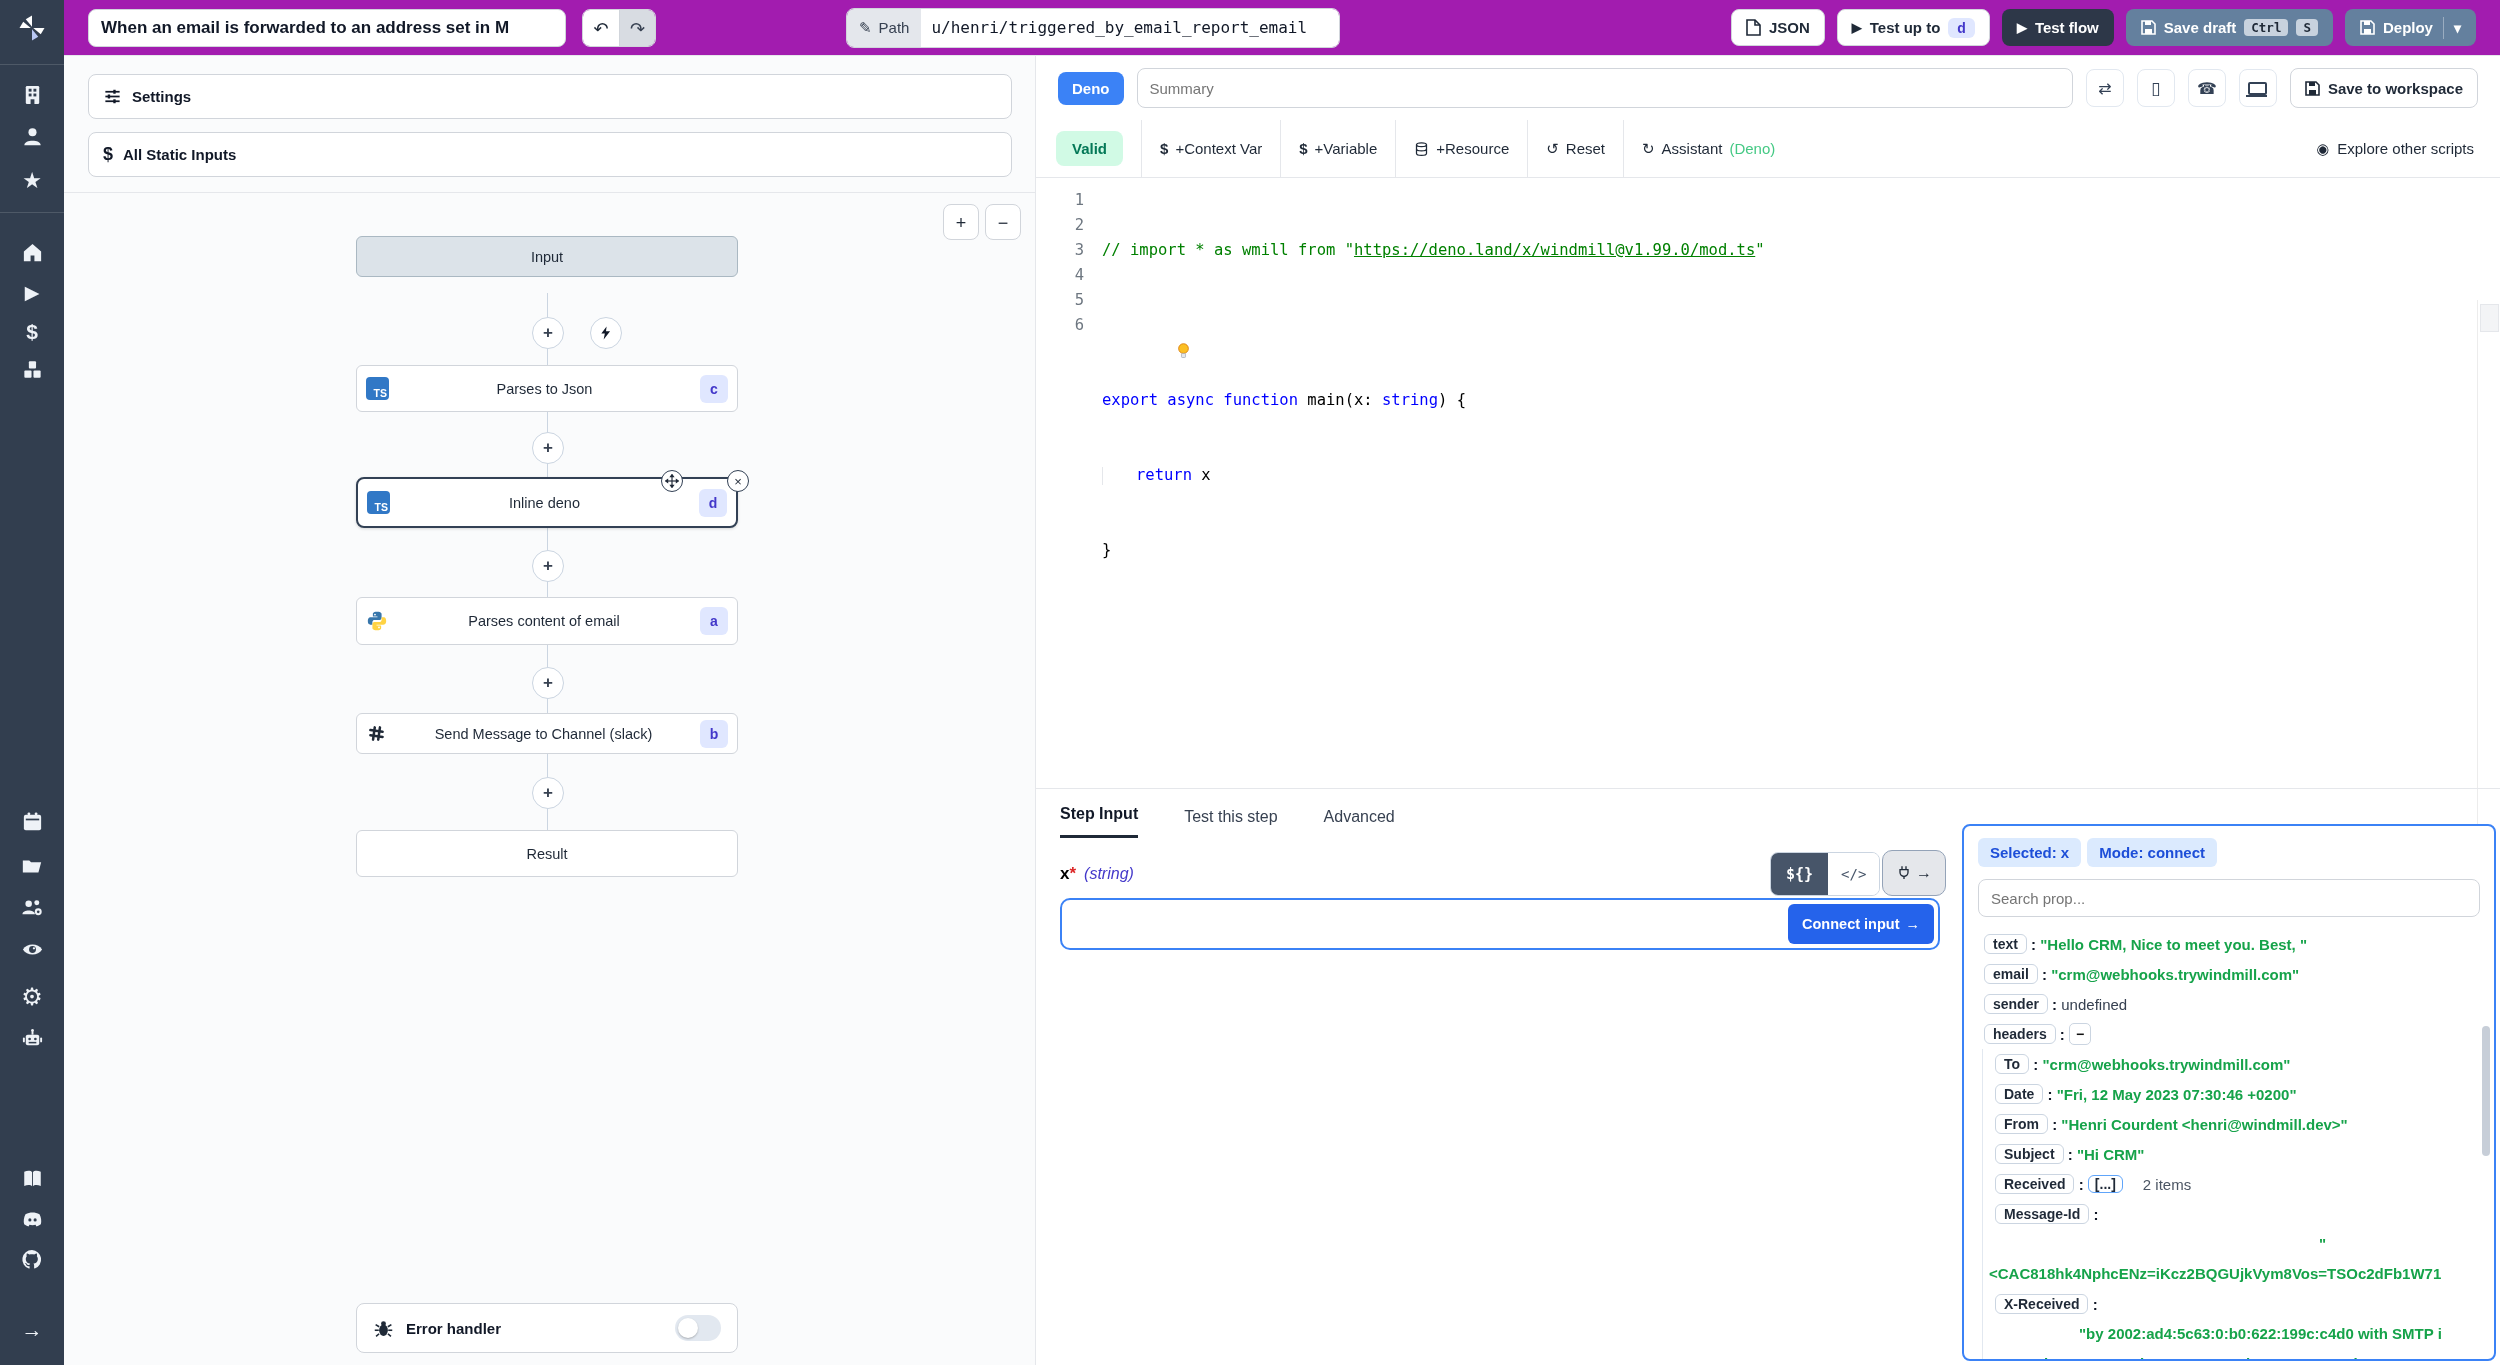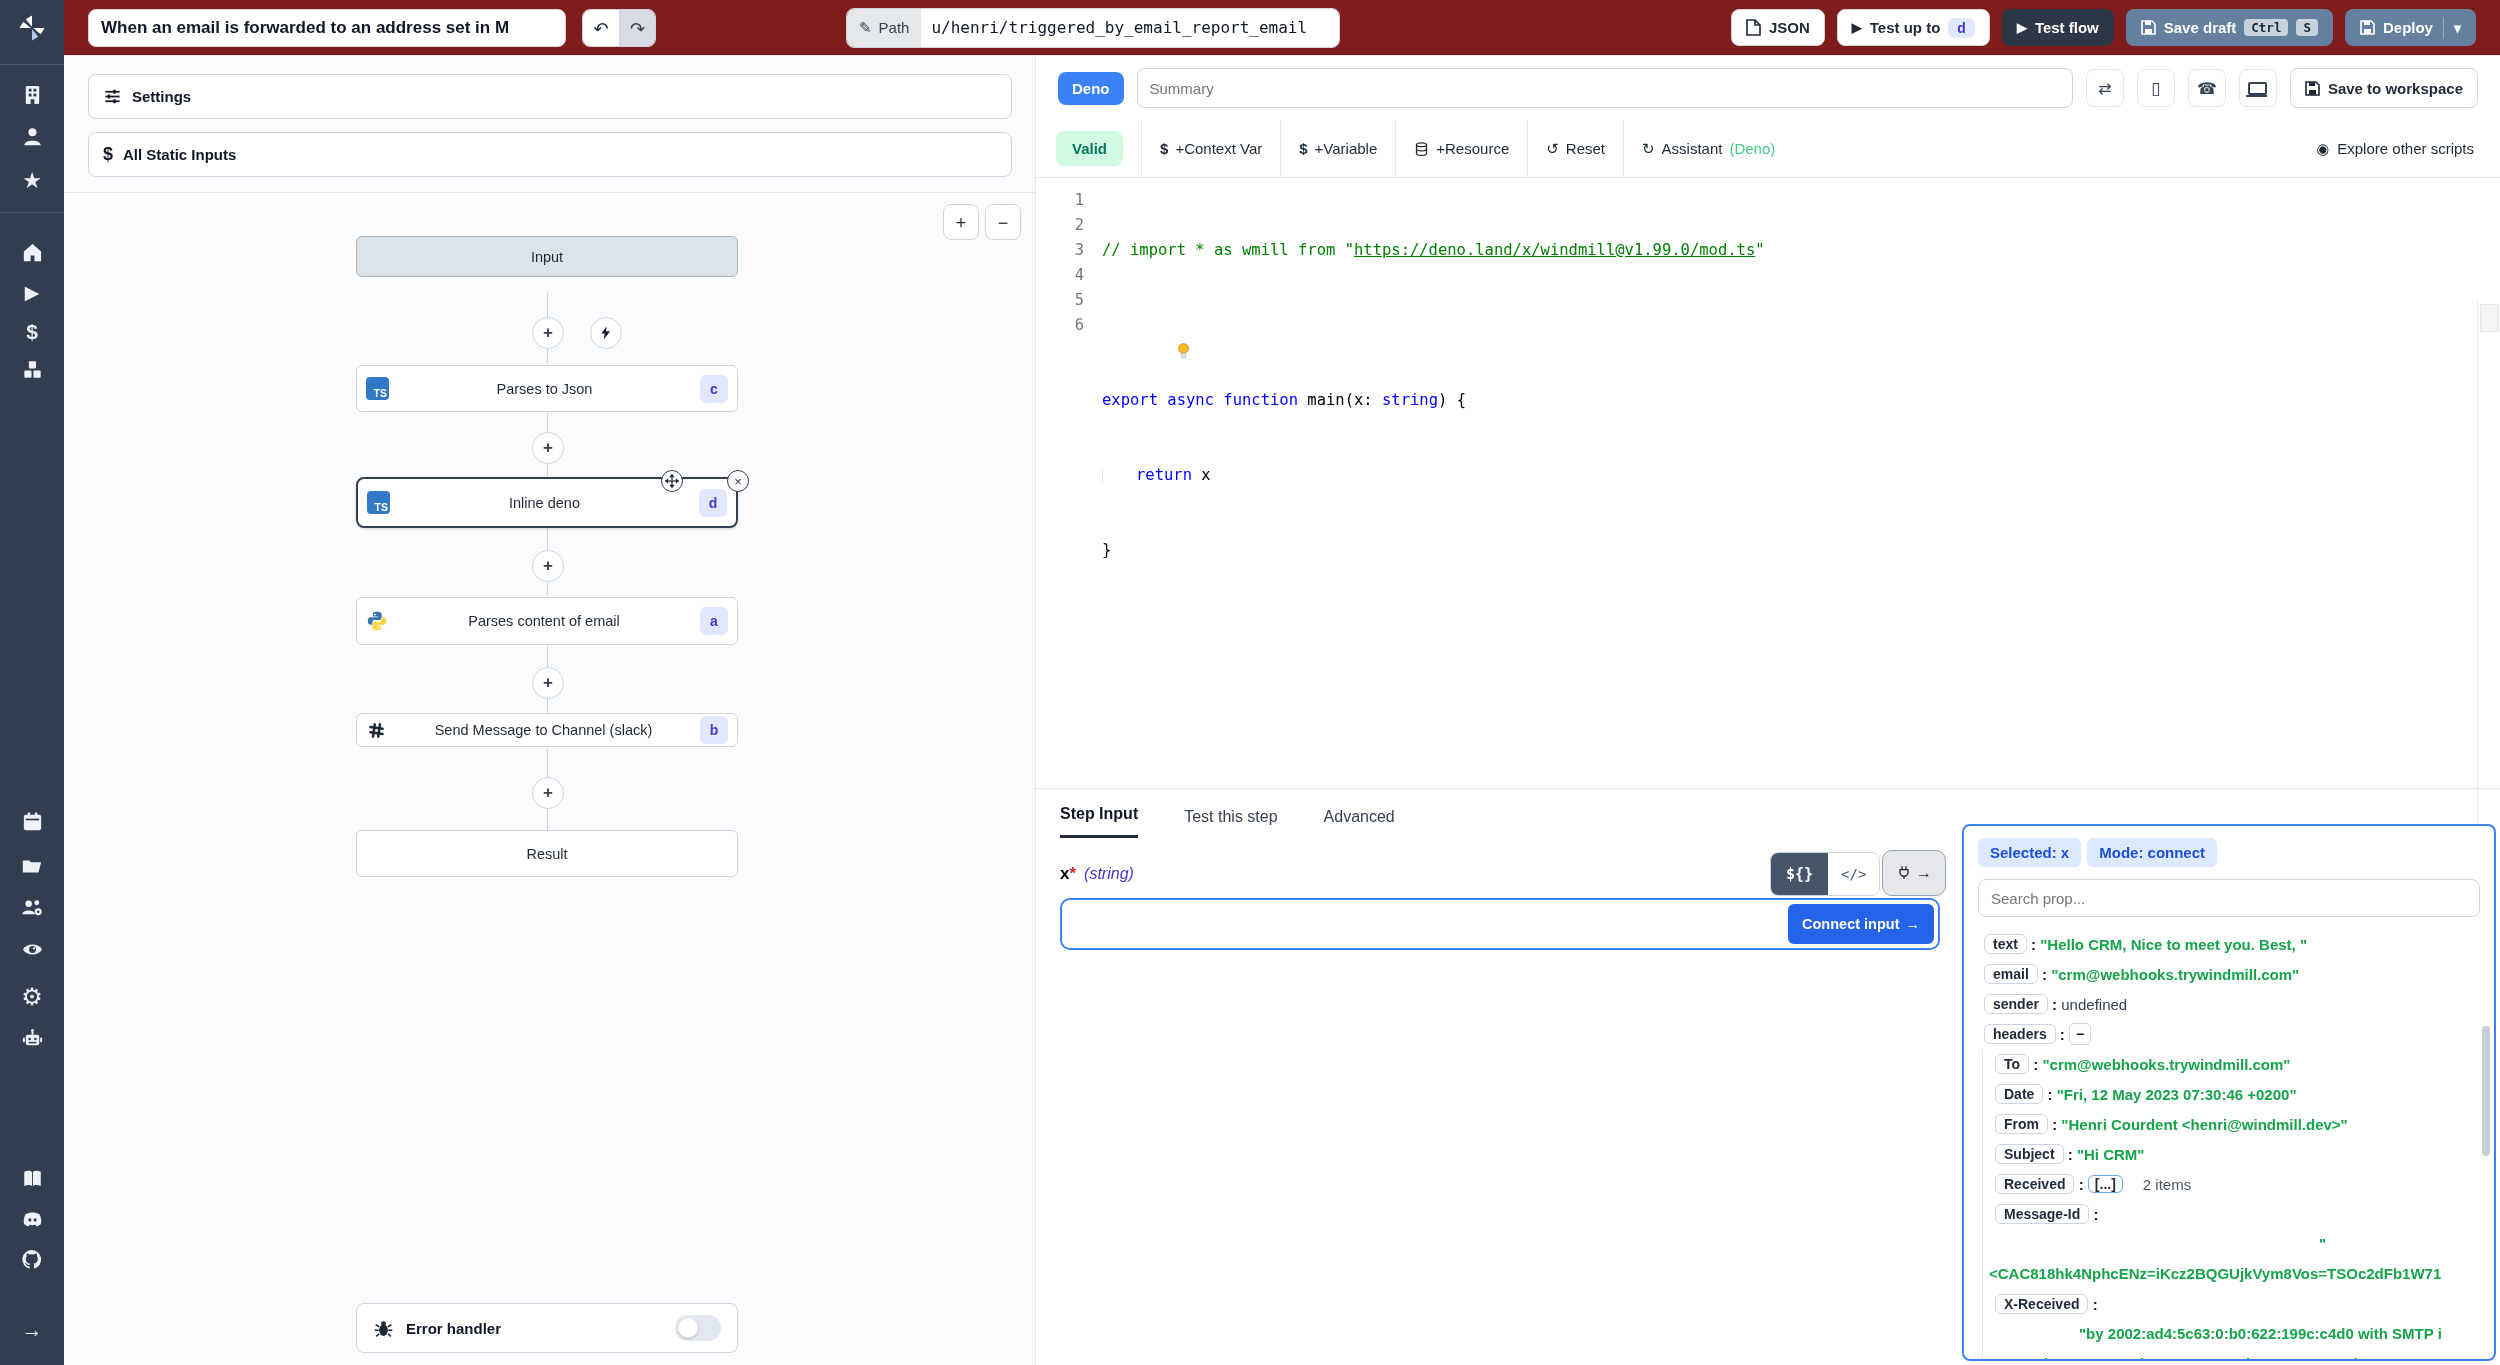--- a/index.html
+++ b/index.html
@@ -2,21 +2,21 @@
 <html><head>
 <meta charset="utf-8">
 <style>
   html,body{margin:0;padding:0}
   body{width:2500px;height:1365px;position:relative;background:#fff;
        font-family:"Liberation Sans",sans-serif;color:#1f2937;overflow:hidden}
   button{font-family:inherit;cursor:pointer}
   input{font-family:inherit}
 
   
-  .topbar{position:absolute;left:64px;top:0;right:0;height:56px;background:#7f1d1d;
+  .topbar{position:absolute;left:64px;top:0;right:0;height:56px;background:#a21caf;
           border-bottom:1px solid #e5e7eb;display:flex;align-items:center;padding:7px 24px;box-sizing:border-box}
   .title-input{width:478px;height:38px;border:1px solid #d1d5db;border-radius:8px;padding:0 12px;
                font-size:17px;font-weight:700;color:#111827;box-sizing:border-box}
   .ur-group{display:flex;margin-left:16px;border-radius:8px;overflow:hidden;border:1px solid #d1d5db}
   .ur-btn{width:36px;height:36px;background:#fff;border:none;font-size:18px;color:#1f2937;line-height:36px}
   .ur-btn.redo{background:#d8dce2;color:#374151;border-left:1px solid #d1d5db}
   .path-group{display:flex;margin-left:190px;border:1px solid #d1d5db;border-radius:8px;overflow:hidden;height:38px}
   .path-label{display:flex;align-items:center;gap:7px;background:#e4e7ec;padding:0 12px;
               font-size:15px;color:#374151}
   .path-input{border:none;outline:none;width:398px;padding:0 10px;font-family:"DejaVu Sans Mono",monospace;
@@ -402,21 +402,21 @@
         <path d="M12 22 C17 22 16.5 19.5 16.5 19.5 V17 H11.5 V16 H18.5 C18.5 16 22 16.5 22 12 C22 7.5 19 8 19 8 H17 V10.5 C17 10.5 17.1 13 14.5 13 H9.5 C9.5 13 7 12.9 7 15.5 V19.5 C7 19.5 6.7 22 12 22 Z M14.2 20 A1 1 0 1 1 14.2 18 A1 1 0 0 1 14.2 20 Z" fill="#ffd343"></path>
       </svg>
     <span class="nlabel">Parses content of email</span>
     <span class="mod-badge">a</span>
   </div>
 
   <div class="plus-circle" style="left:468px;top:611px">
       <span>+</span>
     </div>
 
-  <div class="gnode" style="top:657px;height:34px">
+  <div class="gnode" style="top:657px;height:41px">
     <svg width="21" height="21" viewBox="0 0 24 24">
         <g fill="#1f2937">
           <rect x="7.6" y="3.5" width="2.9" height="17" rx="1.45" transform="rotate(8 9 12)"></rect>
           <rect x="13.5" y="3.5" width="2.9" height="17" rx="1.45" transform="rotate(8 15 12)"></rect>
           <rect x="3.5" y="7.6" width="17" height="2.9" rx="1.45" transform="rotate(8 12 9)"></rect>
           <rect x="3.5" y="13.5" width="17" height="2.9" rx="1.45" transform="rotate(8 12 15)"></rect>
         </g>
       </svg>
     <span class="nlabel">Send Message to Channel (slack)</span>
     <span class="mod-badge">b</span>

